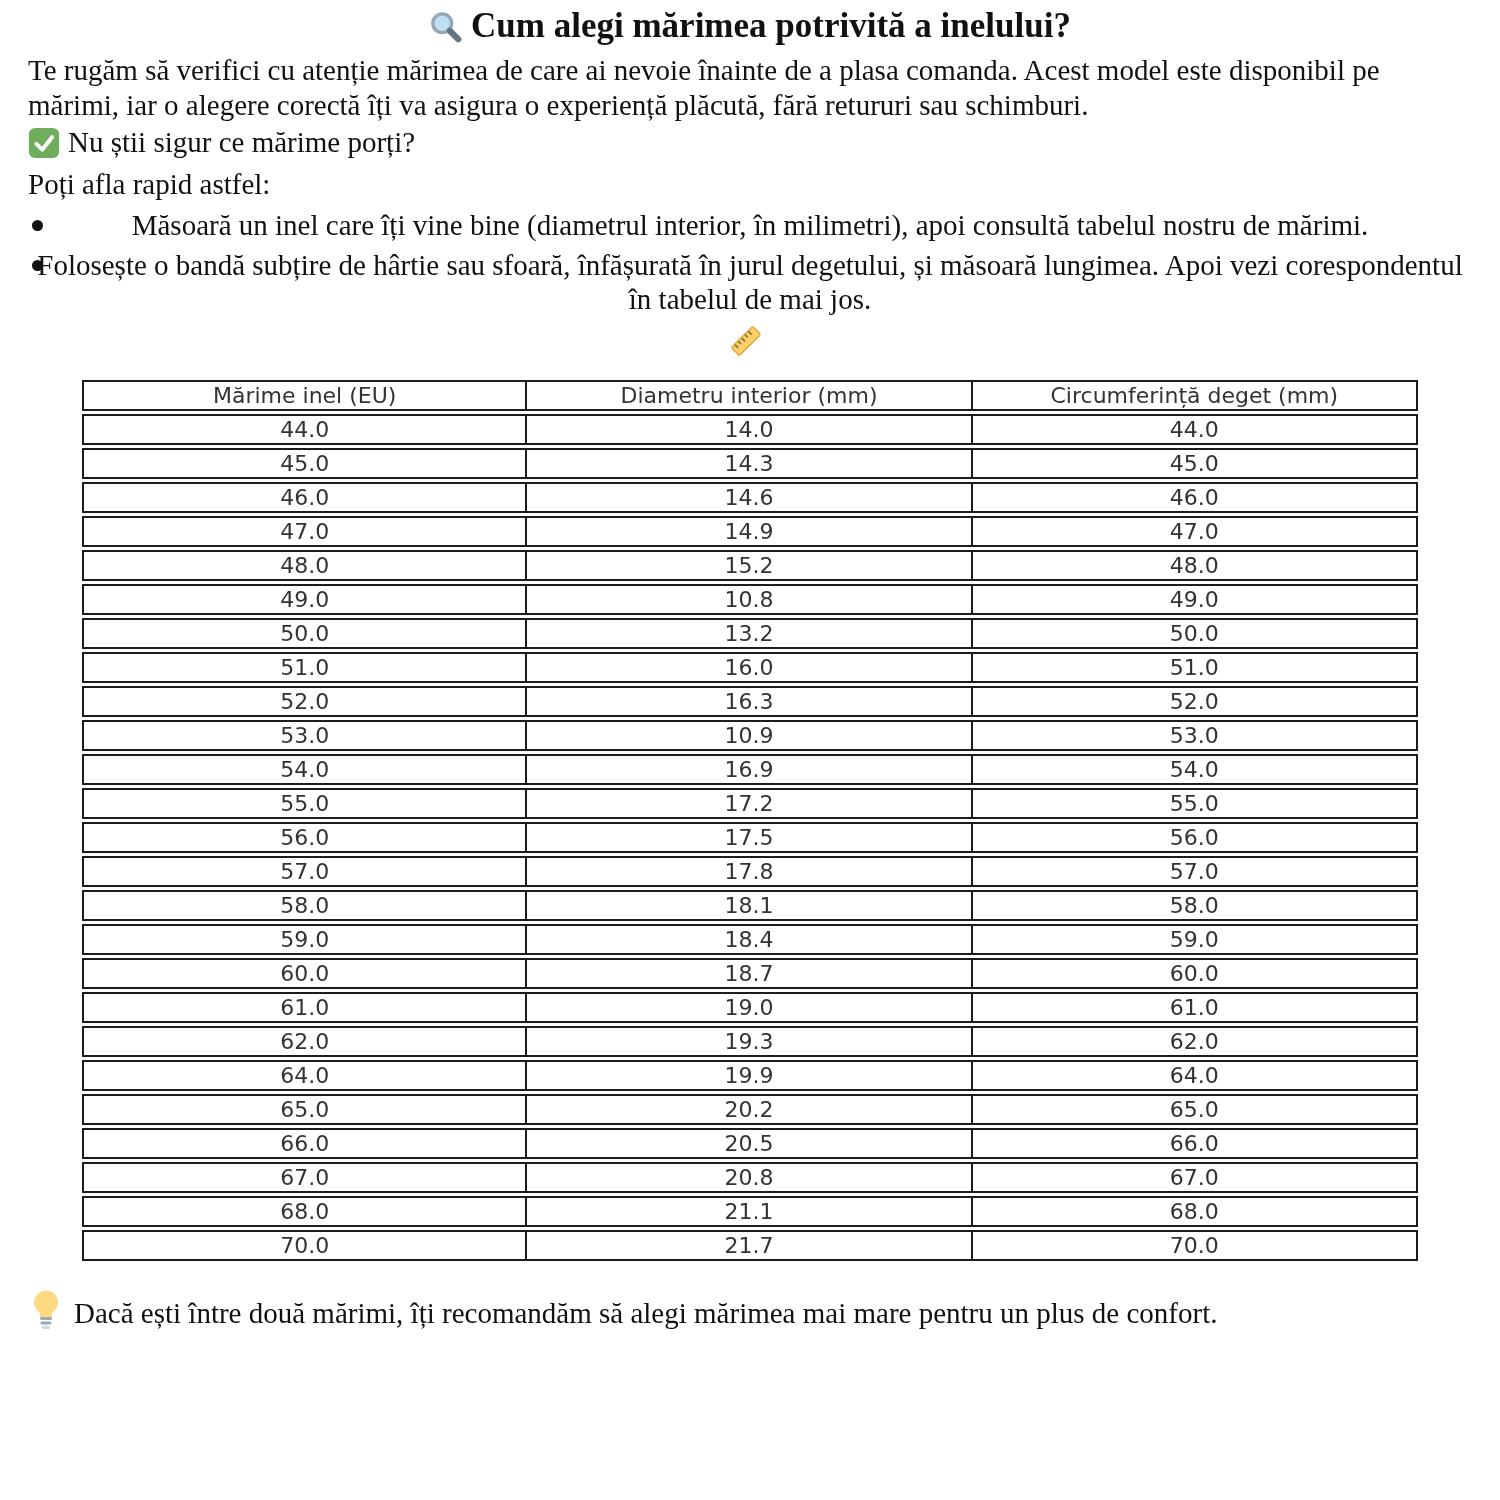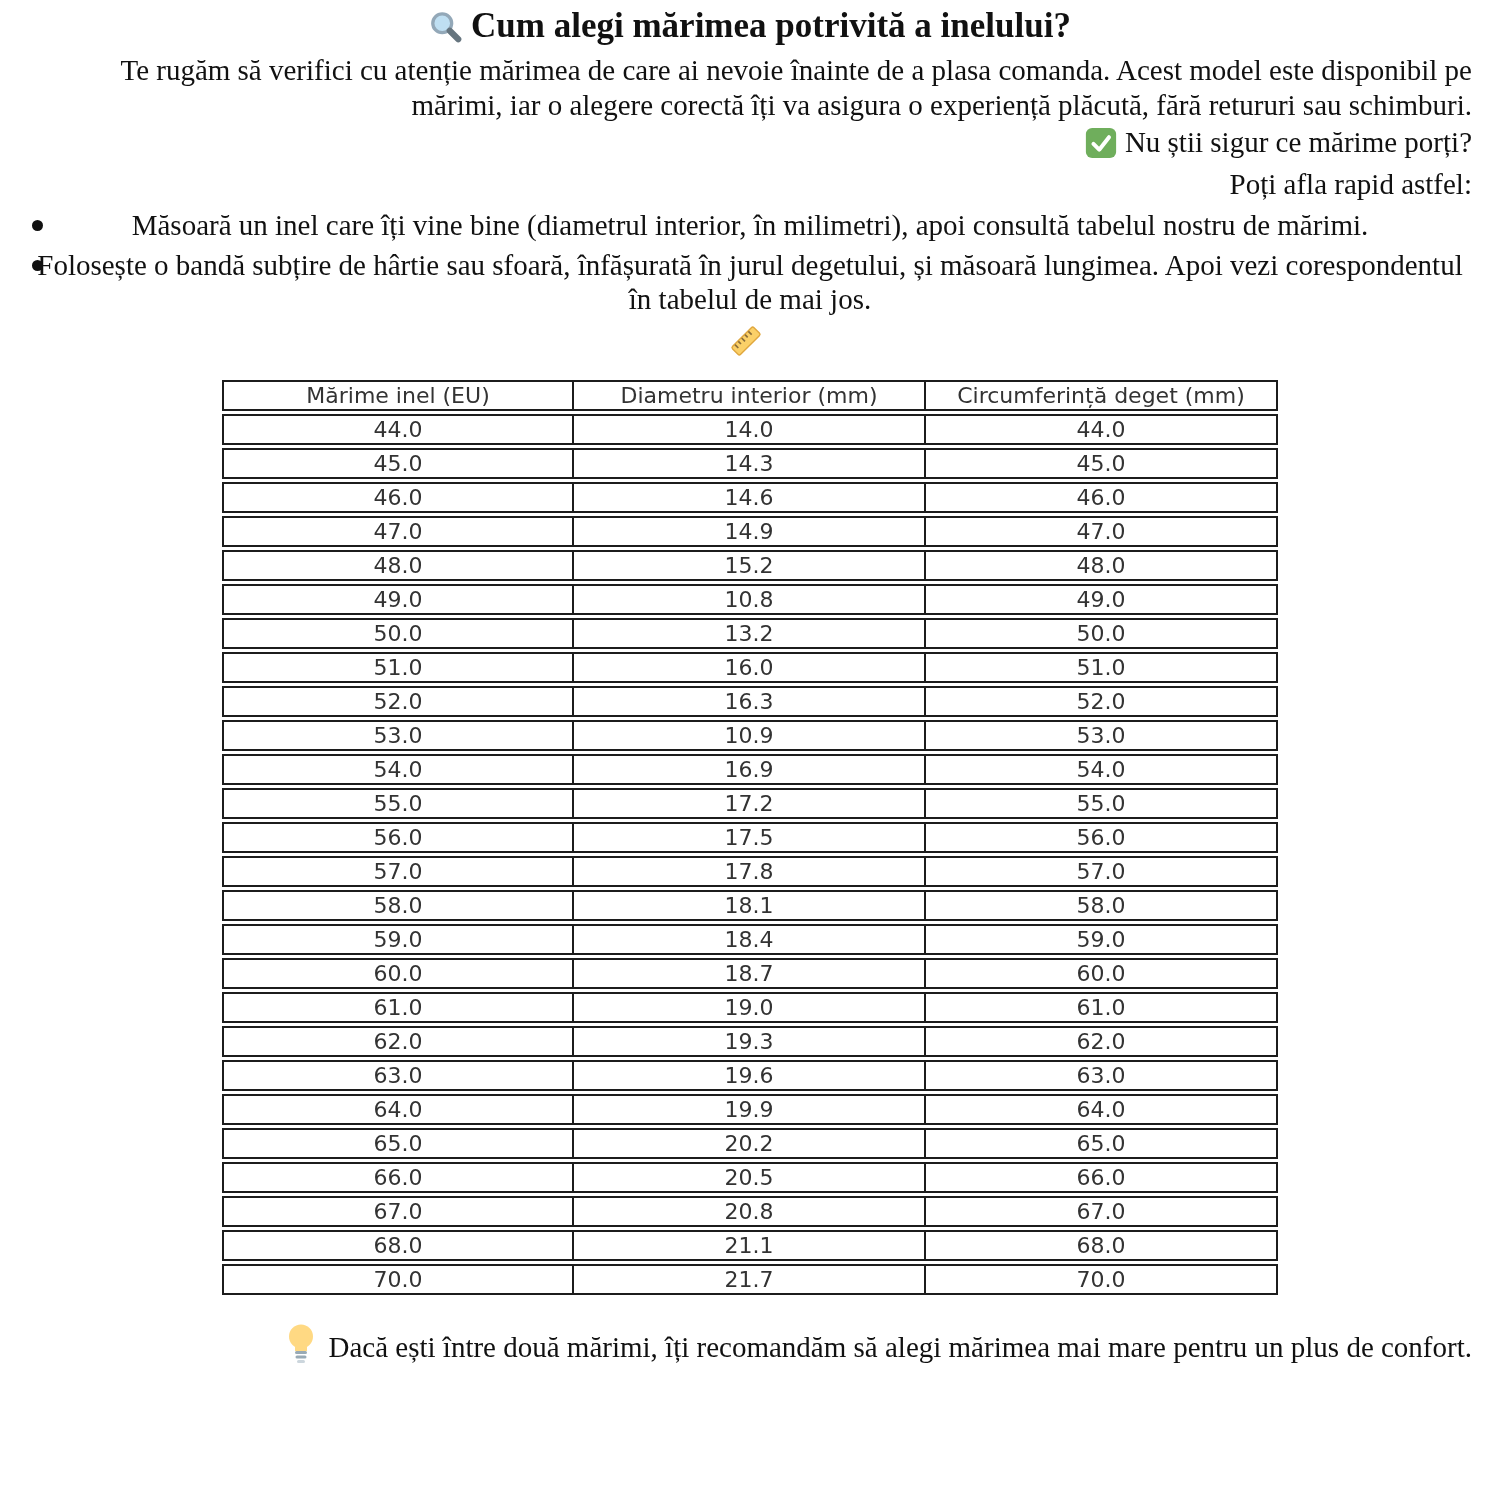--- a/index.html
+++ b/index.html
@@ -14,21 +14,21 @@
 
   .page-title {
     font-size: 35px;
     font-weight: bold;
     text-align: center;
     line-height: 40px;
   }
   .intro, .line, .footer-tip {
     font-size: 29px;
     line-height: 35px;
-    text-align: right;
+    text-align: left;
   }
   .question-line { margin-top: 2px; }
   .icon {
     display: inline-block;
     vertical-align: -7px;
     margin-right: 8px;
   }
   .bullet-list {
     list-style: none;
     margin: 2px 0 0 0;
@@ -55,21 +55,21 @@
     font-weight: bold;
     text-align: center;
     line-height: 38px;
     margin-top: 2px;
   }
 
   table.size-table {
     border-collapse: separate;
     border-spacing: 0 3px;
     table-layout: fixed;
-    width: 1056px;
+    width: 1336px;
     margin: 10px auto 0 auto;
     font-family: "DejaVu Sans", "Liberation Sans", sans-serif;
     font-size: 22px;
     color: #333333;
     background: #ffffff;
   }
   table.size-table th, table.size-table td {
     border-top: 2px solid #1c1c1c;
     border-bottom: 2px solid #1c1c1c;
     border-right: 2px solid #1c1c1c;
@@ -245,25 +245,20 @@
     <td>19.0</td>
     <td>61.0</td>
   </tr>
 
   <tr>
     <td>62.0</td>
     <td>19.3</td>
     <td>62.0</td>
   </tr>
 
-  <tr>
-    <td>63.0</td>
-    <td>19.6</td>
-    <td>63.0</td>
-  </tr>
 
   <tr>
     <td>64.0</td>
     <td>19.9</td>
     <td>64.0</td>
   </tr>
 
   <tr>
     <td>65.0</td>
     <td>20.2</td>

